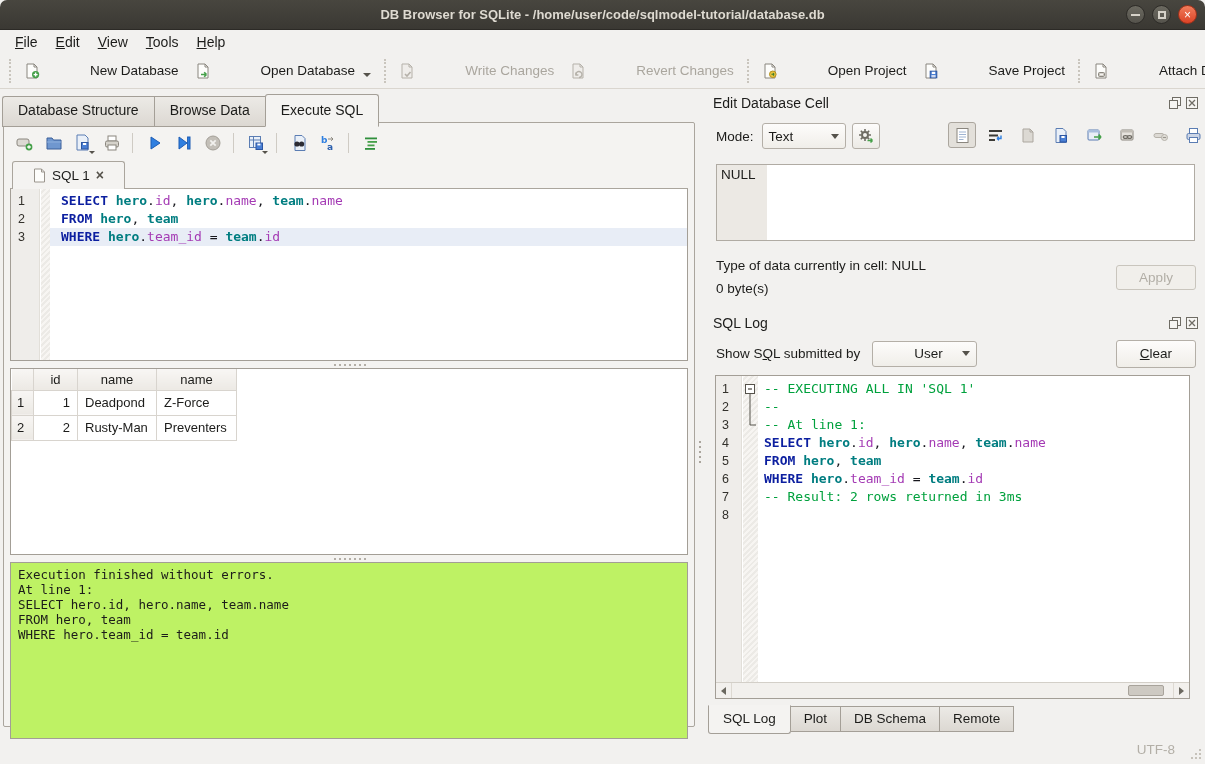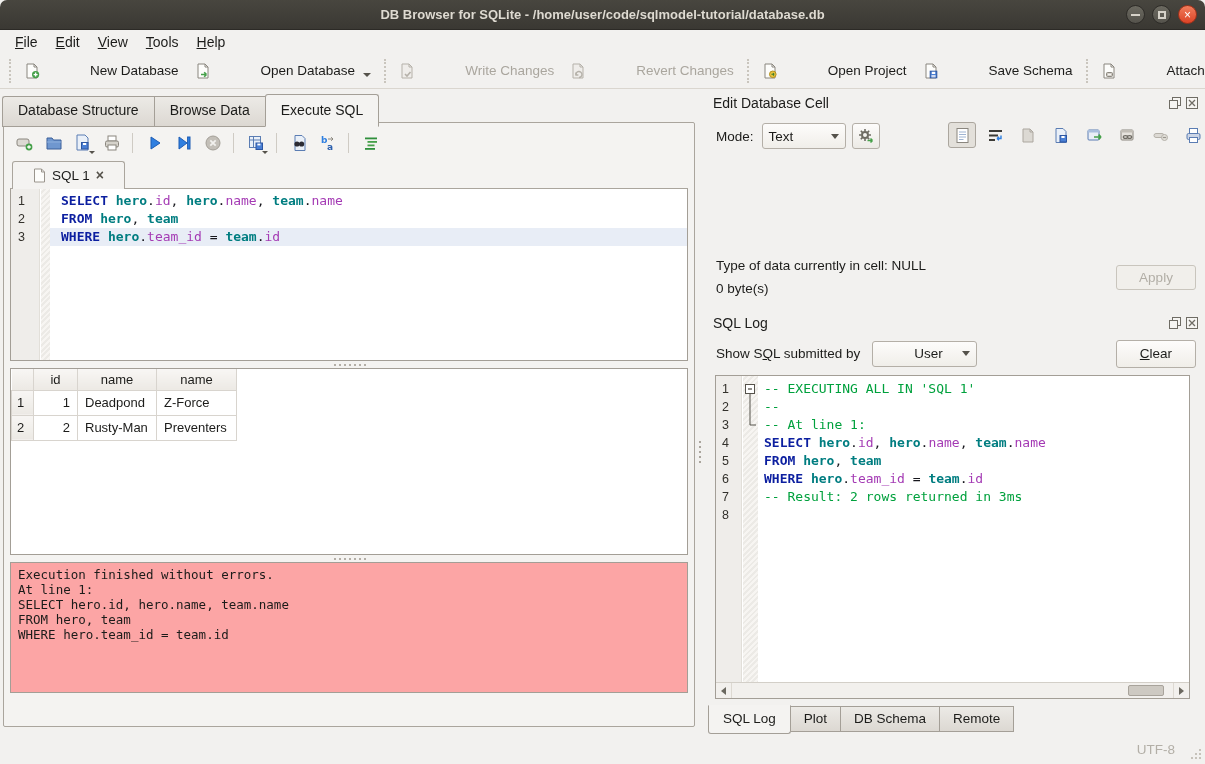--- a/index.html
+++ b/index.html
@@ -98,21 +98,21 @@
   table.grid th, table.grid td { border:1px solid #d8d4ce; padding:2px 7px; height:25px; }
   table.grid thead th { background:linear-gradient(#f8f6f4,#ecE9e4); background:linear-gradient(#f8f6f4,#ece9e4);
     font-weight:normal; text-align:center; height:21px; border-top:none; }
   table.grid thead th:first-child { border-left:none; }
   table.grid .rowhdr { background:linear-gradient(#f8f6f4,#ece9e4); width:22px; text-align:left; font-weight:normal; padding:2px 5px; }
   .col-id { width:44px; text-align:right; }
   .col-n1 { width:79px; }
   .col-n2 { width:80px; }
 
   
-  .msgbox { height:131px; border:1px solid #a39e96; background:#fca5a5; padding:4px 7px;
+  .msgbox { height:177px; border:1px solid #a39e96; background:#bef264; padding:4px 7px;
     font-family:"DejaVu Sans Mono", monospace; font-size:12.5px; line-height:15px; }
 
   
   .dock-header { position:absolute; left:9px; right:7px; height:20px; font-size:14px; display:flex; align-items:center; }
   .dock-icons { margin-left:auto; display:flex; gap:4px; }
   .dock-ic { width:13px; height:13px; display:flex; align-items:center; justify-content:center; }
 
   .mode-row { position:absolute; top:33px; left:12px; right:7px; height:28px; display:flex; align-items:center; }
   .mode-label { font-size:13.5px; margin-right:8px; }
   .combo { height:26px; background:linear-gradient(#fdfcfb,#f0eee9); border:1px solid #b4afa7; border-radius:3px;
@@ -254,21 +254,21 @@
       <span class="lbl">Open Project</span>
     </div>
     <div class="tbtn">
       <svg width="16" height="16" viewBox="0 0 16 16">
           <path d="M3 1h7l3 3v11H3z" fill="#fdfdfb" stroke="#8a867e"></path>
           <path d="M10 1v3h3" fill="none" stroke="#8a867e"></path>
           <rect x="7.2" y="8.2" width="6.6" height="6.6" fill="#4a7fd4" stroke="#2c56a2"></rect>
           <rect x="8.8" y="8.8" width="3.4" height="2.2" fill="#fff"></rect>
           <rect x="8.4" y="12" width="4.2" height="2.4" fill="#cfd9ef"></rect>
         </svg>
-      <span class="lbl">Save Schema</span>
+      <span class="lbl">Save Project</span>
     </div>
     <div class="tsep"></div>
     <div class="tbtn">
       <svg width="16" height="16" viewBox="0 0 16 16">
           <path d="M3 1h7l3 3v11H3z" fill="#fdfdfb" stroke="#8a867e"></path>
           <path d="M10 1v3h3" fill="none" stroke="#8a867e"></path>
           <rect x="5.5" y="9.5" width="6" height="4" rx="1" fill="#c9c5bd" stroke="#8a867e"></rect>
           <rect x="7" y="10.7" width="3" height="1.6" fill="#f4f3f0"></rect>
         </svg>
       <span class="lbl">Attach Database</span>
@@ -540,20 +540,25 @@
           <div class="iconbtn">
               <svg width="17" height="17" viewBox="0 0 17 17">
                 <rect x="4.5" y="1.5" width="8" height="5" fill="#fff" stroke="#5b7db3"></rect>
                 <rect x="2" y="6.5" width="13" height="6" rx="1.5" fill="#cdd6e6" stroke="#5b7db3"></rect>
                 <rect x="4.5" y="10.5" width="8" height="5" fill="#fff" stroke="#5b7db3"></rect>
               </svg>
             </div>
         </div>
       </div>
 
+      <div class="cell-editor">
+        <div class="cell-null-gutter">
+          <span class="cell-value">NULL</span>
+        </div>
+      </div>
 
       <div class="type-info">Type of data currently in cell: NULL</div>
       <div class="size-info">0 byte(s)</div>
       <div class="btn disabled apply-btn">Apply</div>
 
       <div class="dock-header sqllog-header">
         <span>SQL Log</span>
         <div class="dock-icons">
           <div class="dock-ic">
               <svg width="12" height="12" viewBox="0 0 12 12">

